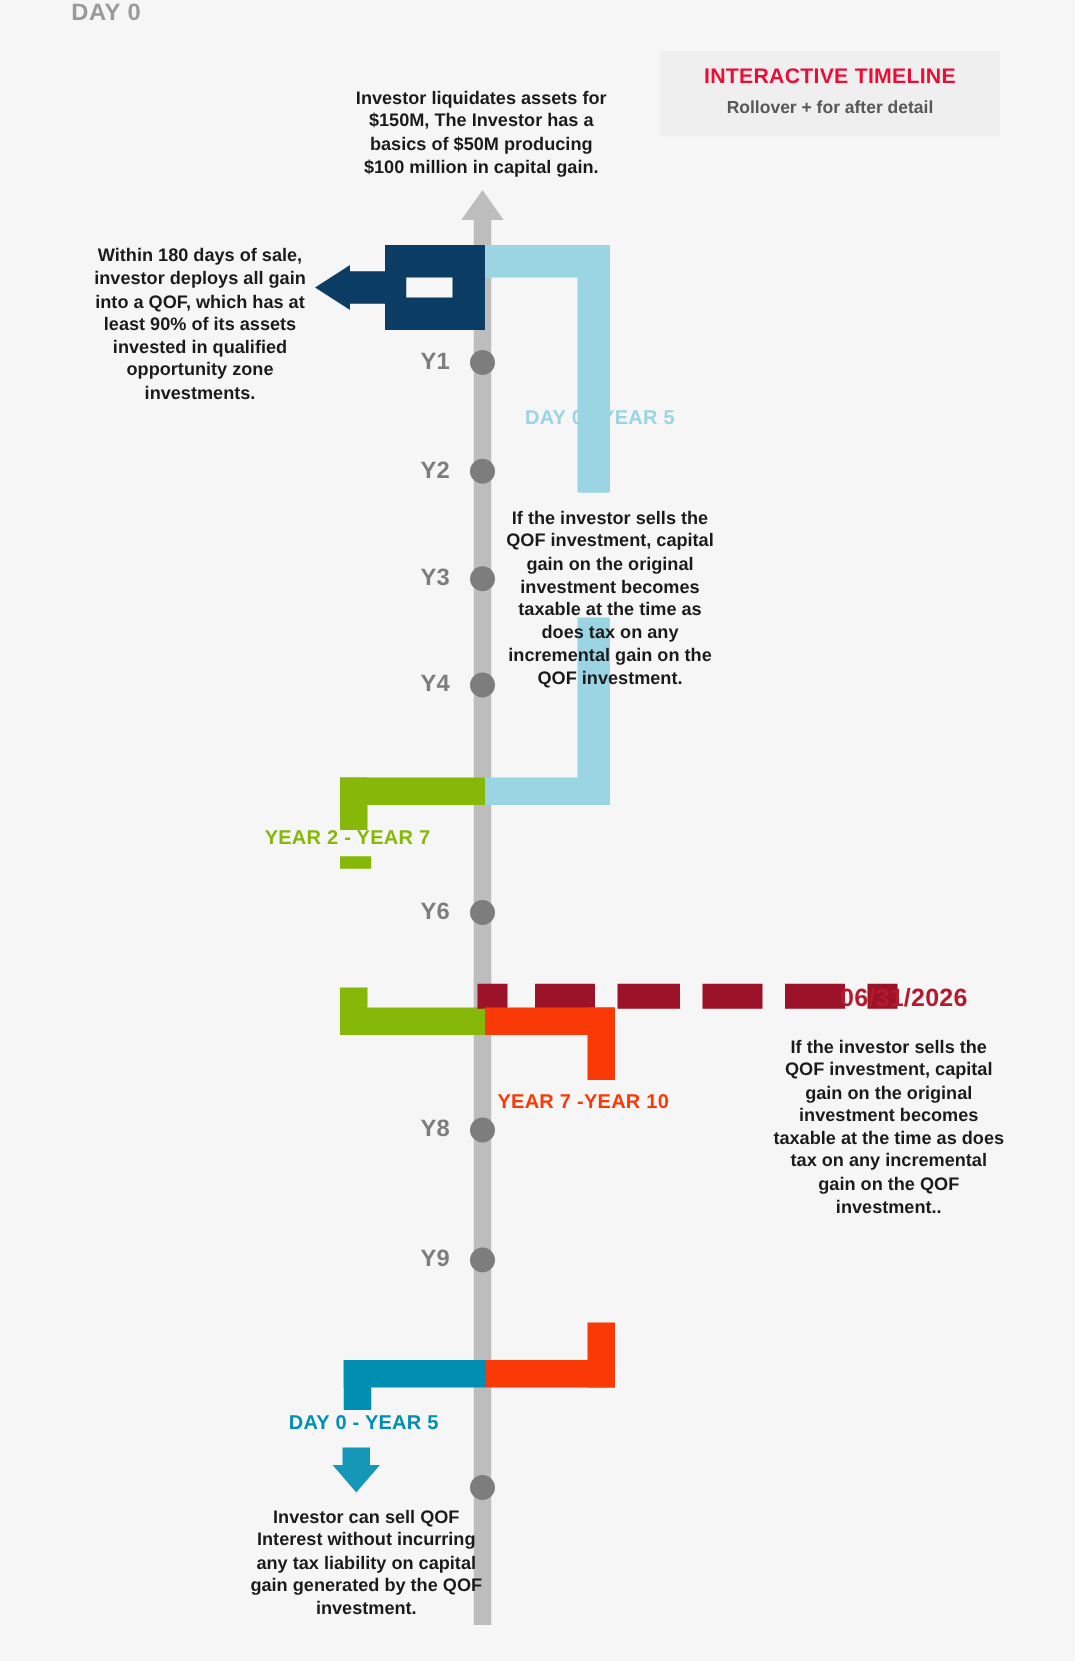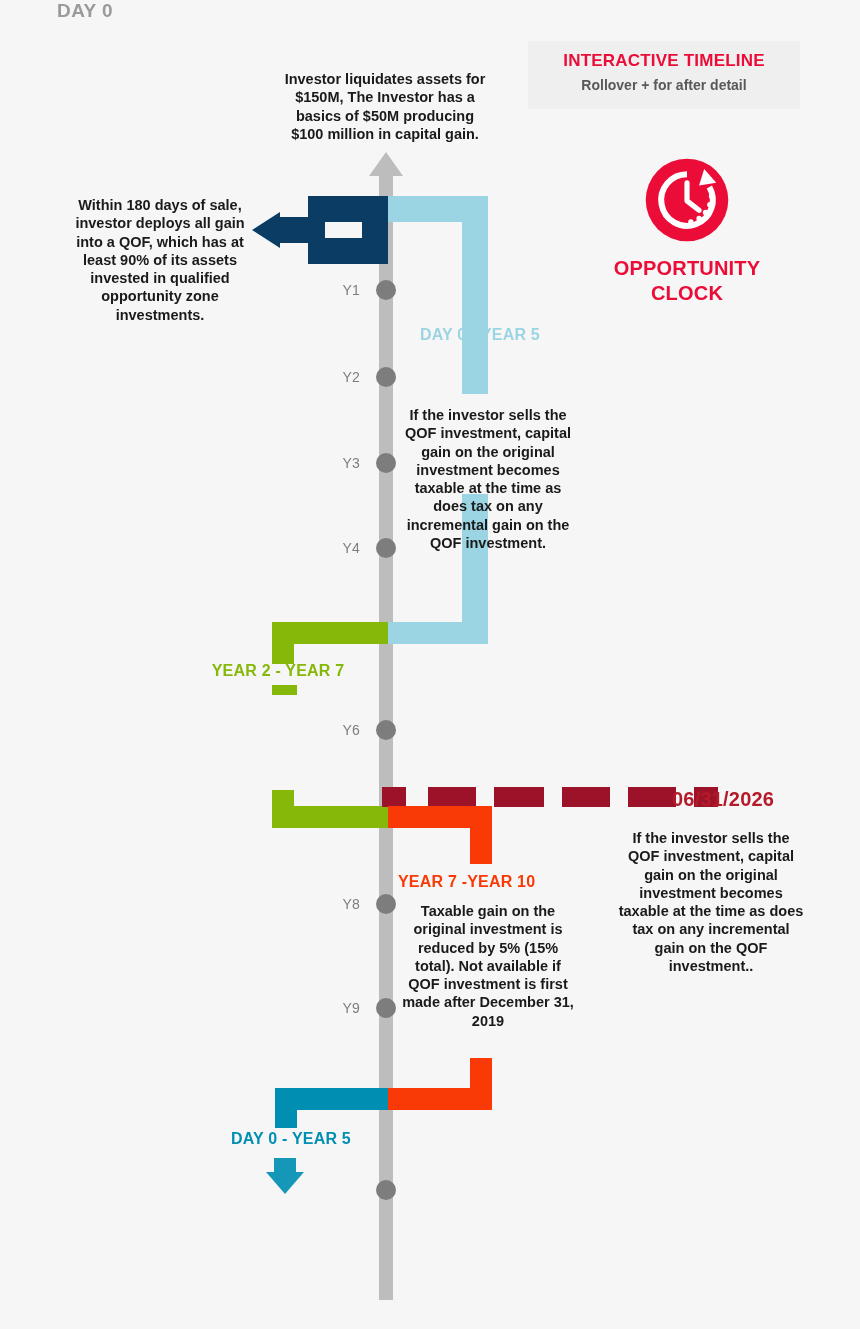--- a/index.html
+++ b/index.html
@@ -36,22 +36,22 @@
     width: 20px; height: 20px;
     border-radius: 50%;
     background: #7d7d7d;
     left: 376px;
     transform: translateY(-50%);
   }
   .axis-label {
     position: absolute;
     right: 0; top: 0;
     transform: translateY(-50%);
-    font-size: 14px;
-    font-weight: normal;
+    font-size: 19px;
+    font-weight: bold;
     color: #7d7d7d;
     letter-spacing: .2px;
   }
   .axis-label-wrap {
     position: absolute;
     left: 280px;
     width: 80px;
     height: 0;
   }
 
@@ -225,37 +225,20 @@
     </div>
 
   <div class="day0-title">DAY 0</div>
   <div class="tblock day0-body">Investor liquidates assets for $150M, The Investor has a basics of $50M producing $100 million in capital gain.</div>
 
   <div class="itcard">
     <div class="itcard-title">INTERACTIVE TIMELINE</div>
     <div class="itcard-sub">Rollover  + for after detail</div>
   </div>
 
-  <div class="clock-wrap">
-    <svg class="clock-icon" viewBox="0 0 100 100">
-      <circle cx="50" cy="50" r="48" fill="#ec0c38"></circle>
-      <path d="M50 20 A30 30 0 1 0 76 35" fill="none" stroke="#ffffff" stroke-width="7" stroke-linecap="butt"></path>
-      <polygon points="70,14 84,30 64,33" fill="#ffffff"></polygon>
-      <circle cx="78.5" cy="45.5" r="3.1" fill="#ffffff"></circle>
-      <circle cx="76.5" cy="55.5" r="3.1" fill="#ffffff"></circle>
-      <circle cx="71.5" cy="64.5" r="3.1" fill="#ffffff"></circle>
-      <circle cx="64.0" cy="71.5" r="3.1" fill="#ffffff"></circle>
-      <circle cx="54.5" cy="75.5" r="3.1" fill="#ffffff"></circle>
-      <path d="M50 30 L50 51 L64 62" fill="none" stroke="#ffffff" stroke-width="6" stroke-linecap="round" stroke-linejoin="round"></path>
-    </svg>
-    <div class="clock-title">
-      <span>OPPORTUNITY</span><br>
-      <span>CLOCK</span>
-    </div>
-  </div>
 
   <div class="navy navy-top"></div>
   <div class="navy navy-right"></div>
   <div class="navy navy-bottom"></div>
   <div class="navy navy-stem"></div>
   <div class="navy-head"></div>
   <div class="tblock navy-text">Within 180 days of sale, investor deploys all gain into a QOF, which has at least 90% of its assets invested in qualified opportunity zone investments.</div>
 
   <div class="lblue lblue-top"></div>
   <div class="lblue lblue-right"></div>
@@ -281,21 +264,21 @@
       <div class="dash" style="left: 312px; width: 24px;"></div>
     </div>
   <div class="date-label">06/31/2026</div>
   <div class="tblock date-body">If the investor sells  the QOF investment, capital gain on the original investment becomes taxable at the time as does tax on any incremental gain on the QOF investment..</div>
 
   <div class="orange orange-top"></div>
   <div class="orange orange-right"></div>
   <div class="orange orange-low"></div>
   <div class="orange orange-bottom"></div>
   <div class="heading orange-title">YEAR 7 -YEAR 10</div>
-  <div class="tblock orange-body">Taxable gain on the original investment is reduced by 5% (15% total). Not available if QOF investment is first made after December 31, 2019</div>
 
   <div class="teal teal-bar"></div>
   <div class="teal teal-stub"></div>
   <div class="heading teal-title">DAY 0 - YEAR 5</div>
   <div class="teal-arrow-stem"></div>
   <div class="teal-arrow-head"></div>
+  <div class="tblock teal-body">Investor can sell QOF Interest without incurring any tax liability on capital gain generated by the QOF investment.</div>
 
 </div>
 
 </body></html>

